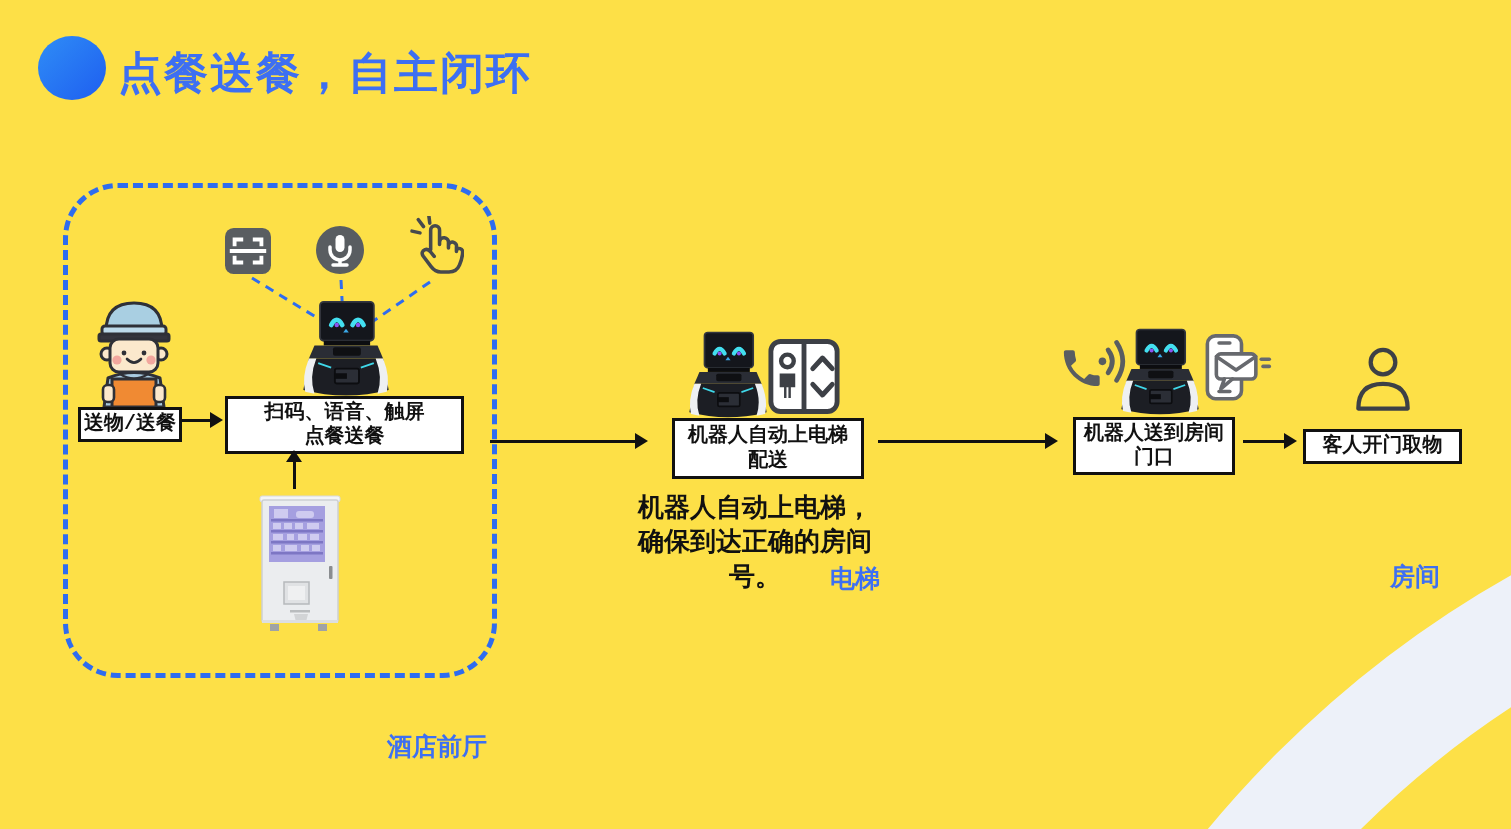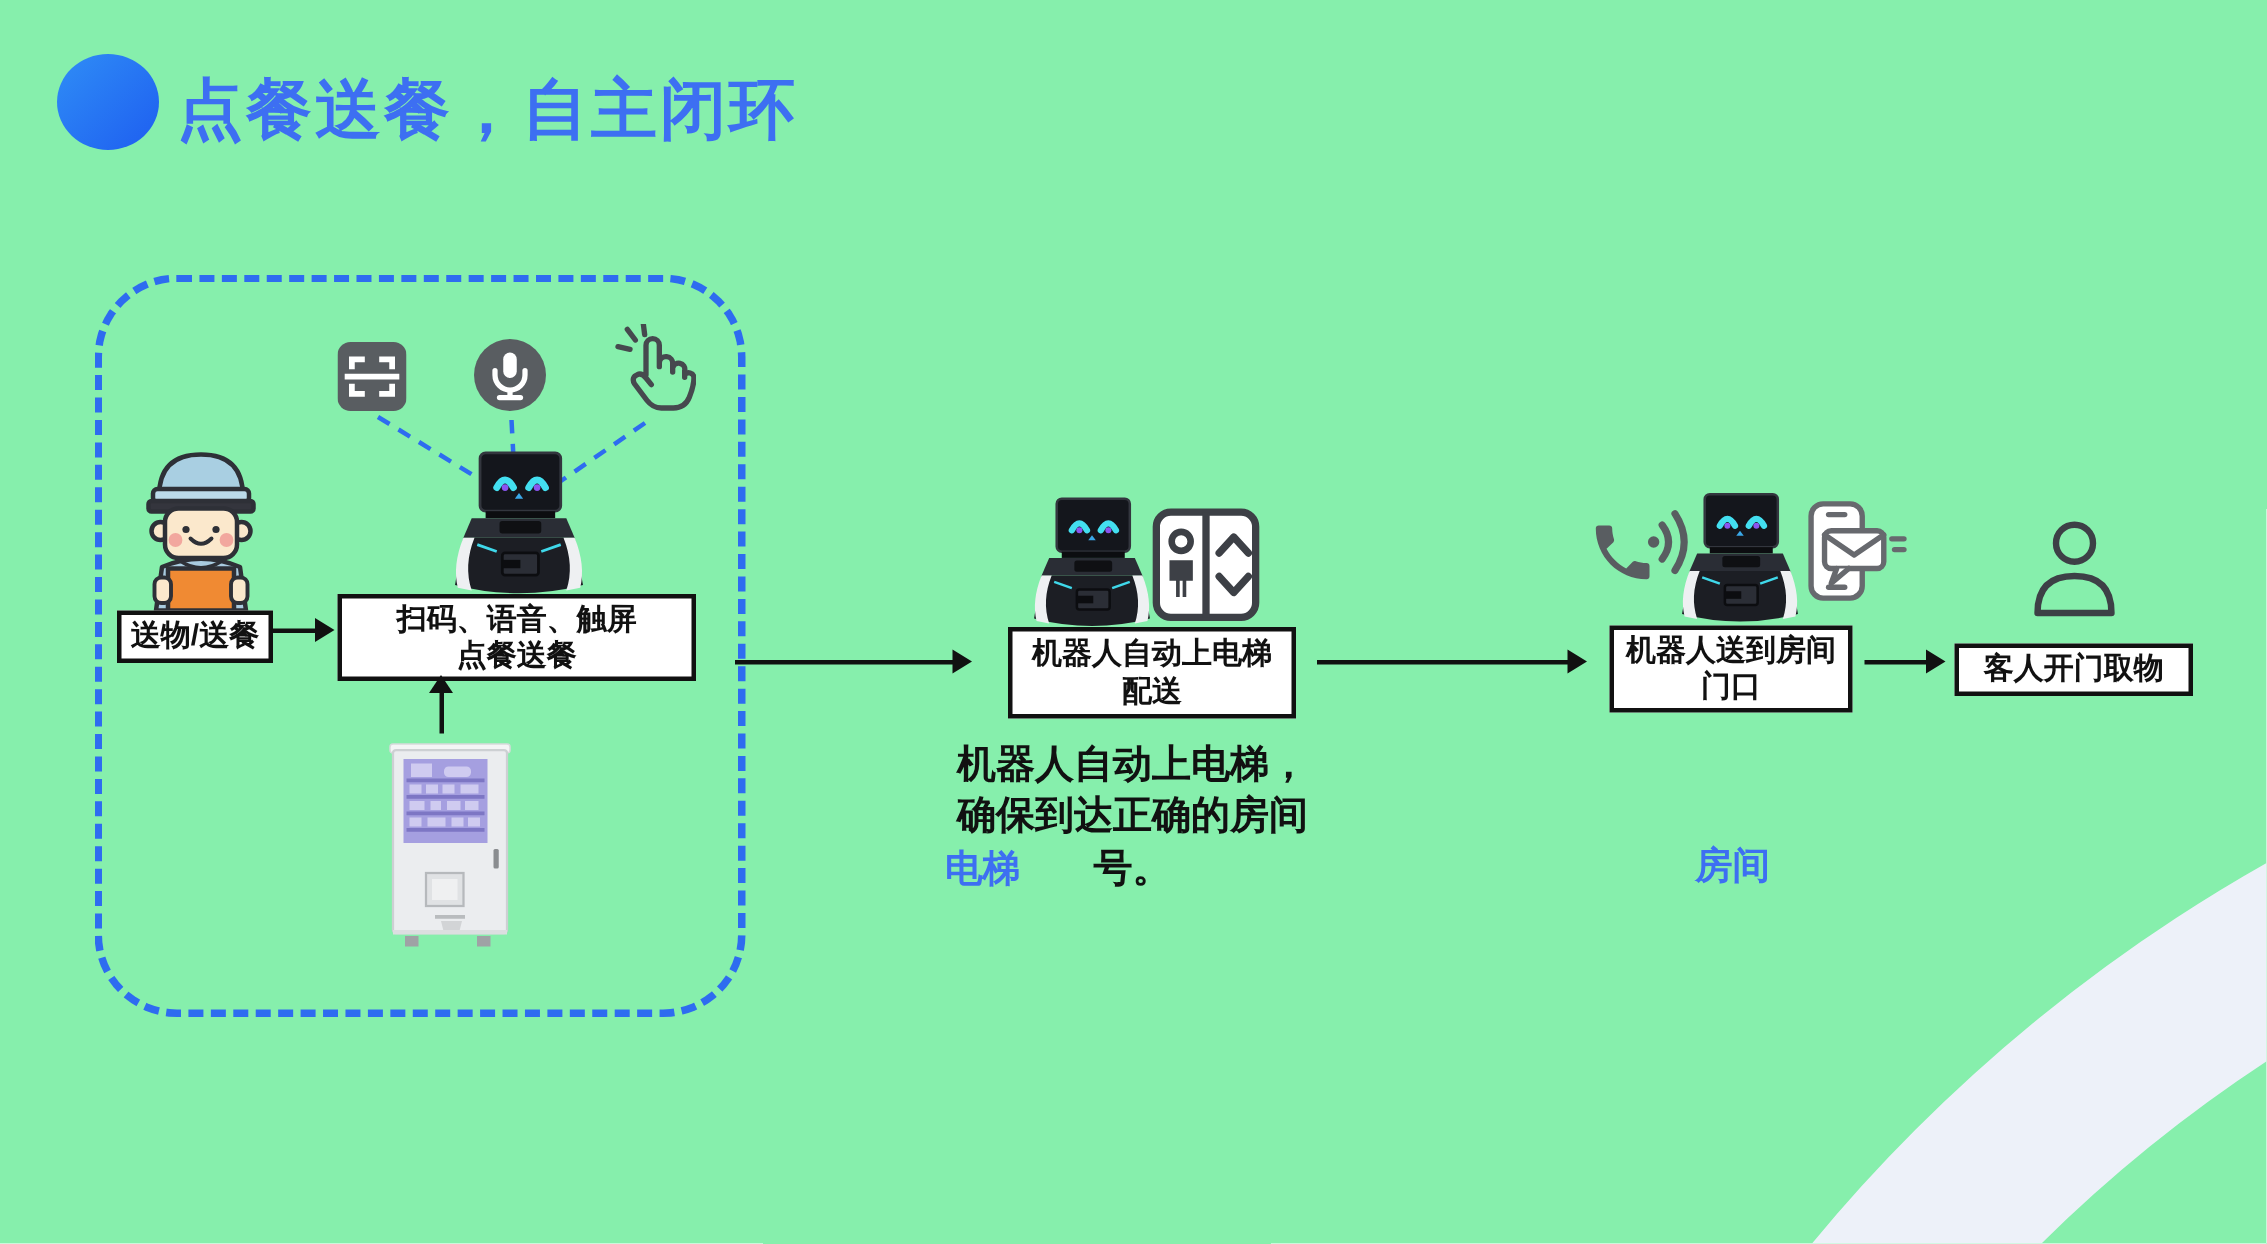--- a/index.html
+++ b/index.html
@@ -1,18 +1,18 @@
 <!DOCTYPE html>
 <html><head>
 <meta charset="utf-8">
 <style>
   html,body{margin:0;padding:0;background:#fff;}
   #stage{
-    position:relative;width:1511px;height:829px;overflow:hidden;background:#86efac;
-    font-family:Liberation Sans, sans-serif;color:#111;
+    position:relative;width:1511px;height:829px;overflow:hidden;background:#fde047;
+    font-family:Liberation Mono, monospace;color:#111;
   }
   .abs{position:absolute;}
   
   .deco-ring{
     position:absolute;left:959px;top:435px;width:1946px;height:1946px;
     border:113px solid #edf1f9;border-radius:50%;z-index:0;
   }
   .z1{z-index:1;}
   
   .title-dot{
@@ -29,21 +29,21 @@
   
   .pbox{
     background:#fff;border:3px solid #111;display:flex;align-items:center;justify-content:center;
     text-align:center;font-weight:700;font-size:20px;line-height:1.22;z-index:2;
   }
   .pre{white-space:pre-line;}
   .caption{
     text-align:center;font-weight:700;font-size:26px;line-height:1.32;color:#111;white-space:pre-line;z-index:1;
   }
   .location{
-    text-align:left;font-weight:800;font-size:25px;color:#3d6ff2;z-index:1;
+    text-align:right;font-weight:800;font-size:25px;color:#3d6ff2;z-index:1;
   }
   
   .harrow{position:absolute;height:3px;background:#111;z-index:2;}
   .harrow::after{
     content:"";position:absolute;right:-12px;top:-7px;
     border-left:13px solid #111;border-top:8px solid transparent;border-bottom:8px solid transparent;
   }
   .varrow-up{position:absolute;width:3px;background:#111;z-index:2;}
   .varrow-up::after{
     content:"";position:absolute;top:-11px;left:-7px;
@@ -183,20 +183,21 @@
     <rect x="32" y="90" width="25" height="22" fill="#e0e2e4" stroke="#b6b9bc" stroke-width="1.5"></rect>
     <rect x="36" y="94" width="17" height="14" fill="#eff0f1"></rect>
     <rect x="38" y="118" width="20" height="2.5" fill="#b9bcbe"></rect>
     <path d="M42 122 h14 l-2 8 h-10 z" fill="#d2d4d6"></path>
     <rect x="10" y="128" width="76" height="3" fill="#dcdee0"></rect>
     <rect x="18" y="132" width="9" height="7" fill="#9fa2a5"></rect>
     <rect x="66" y="132" width="9" height="7" fill="#9fa2a5"></rect>
   </svg>
 
 
+  <div class="abs location" style="left:63px;top:730px;width:424px">酒店前厅</div>
 
   <div class="harrow" style="left:490px;top:440px;width:146px"></div>
 
   <svg class="abs z1" style="left:686px;top:330px" width="84" height="94" viewBox="0 0 100 110">
       <use href="#robot"></use>
     </svg>
   <svg class="abs z1" style="left:767px;top:337px" width="74" height="79" viewBox="0 0 76 80">
     <rect x="4" y="4" width="68" height="72" rx="10" fill="#fff" stroke="#3d4046" stroke-width="5"></rect>
     <line x1="38" y1="4" x2="38" y2="76" stroke="#3d4046" stroke-width="5"></line>
     <circle cx="21" cy="24" r="6.5" fill="none" stroke="#3d4046" stroke-width="4.5"></circle>

